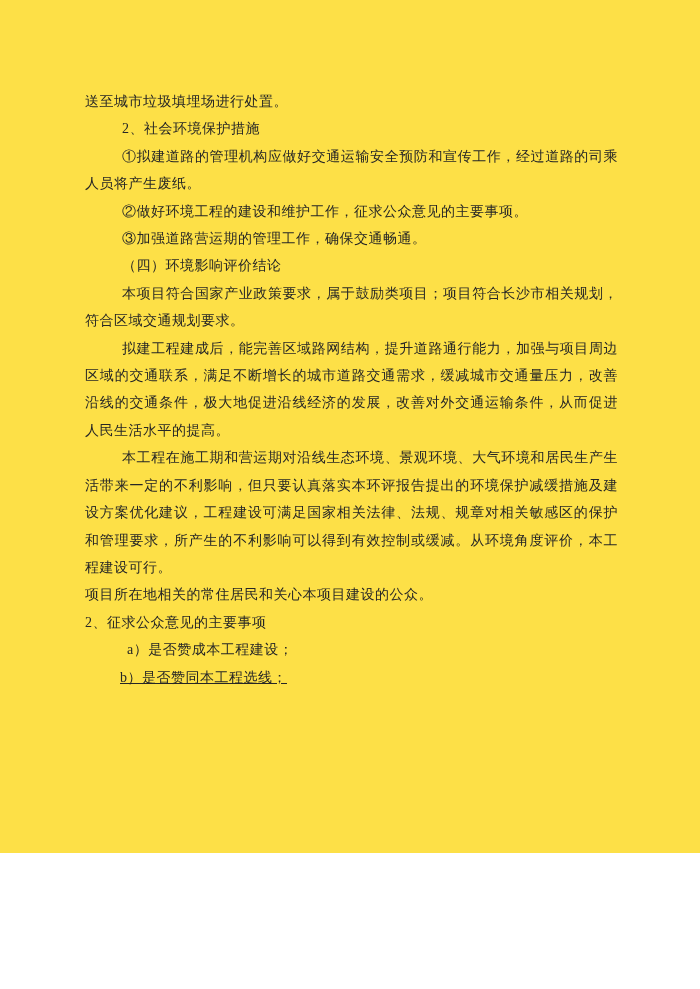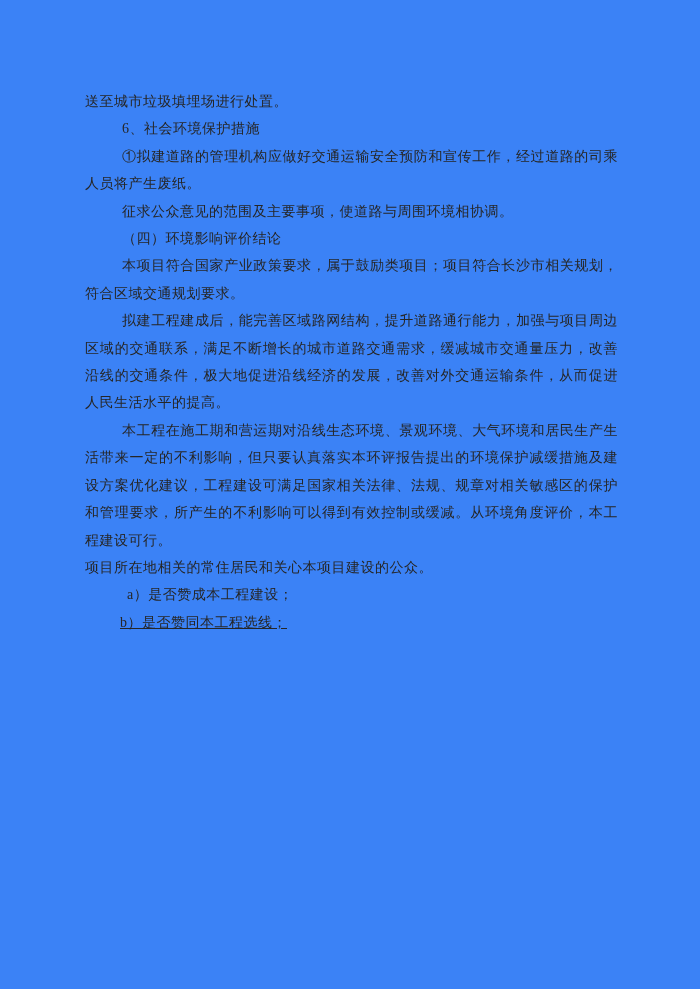--- a/index.html
+++ b/index.html
@@ -3,22 +3,22 @@
 <meta charset="utf-8">
 <style>
   html, body {
     margin: 0;
     padding: 0;
     background: #ffffff;
   }
   .page {
     position: relative;
     width: 700px;
-    height: 989px;
-    background: #3b82f6;
+    height: 853px;
+    background: #fde047;
     overflow: hidden;
     font-family: "Liberation Serif", "DejaVu Serif", serif;
   }
   .content {
     position: absolute;
     left: 85px;
     top: 88px;
     width: 533px;
     color: #262626;
   }
@@ -35,24 +35,26 @@
   .flush    { text-indent: 0; }
   .indent-a { text-indent: 42px; font-family: Liberation Serif, serif; }
   .indent-b { text-indent: 35px; text-decoration: underline; }
 </style>
 </head>
 <body>
 
 <div class="page">
   <div class="content">
     <p class="flush">送至城市垃圾填埋场进行处置。</p>
-    <p class="indent">6、社会环境保护措施</p>
+    <p class="indent">2、社会环境保护措施</p>
     <p class="indent">①拟建道路的管理机构应做好交通运输安全预防和宣传工作，经过道路的司乘人员将产生废纸。</p>
-    <p class="indent">征求公众意见的范围及主要事项，使道路与周围环境相协调。</p>
+    <p class="indent">②做好环境工程的建设和维护工作，征求公众意见的主要事项。</p>
+    <p class="indent">③加强道路营运期的管理工作，确保交通畅通。</p>
     <p class="indent">（四）环境影响评价结论</p>
     <p class="indent">本项目符合国家产业政策要求，属于鼓励类项目；项目符合长沙市相关规划，符合区域交通规划要求。</p>
     <p class="indent">拟建工程建成后，能完善区域路网结构，提升道路通行能力，加强与项目周边区域的交通联系，满足不断增长的城市道路交通需求，缓减城市交通量压力，改善沿线的交通条件，极大地促进沿线经济的发展，改善对外交通运输条件，从而促进人民生活水平的提高。</p>
     <p class="indent">本工程在施工期和营运期对沿线生态环境、景观环境、大气环境和居民生产生活带来一定的不利影响，但只要认真落实本环评报告提出的环境保护减缓措施及建设方案优化建议，工程建设可满足国家相关法律、法规、规章对相关敏感区的保护和管理要求，所产生的不利影响可以得到有效控制或缓减。从环境角度评价，本工程建设可行。</p>
     <p class="flush">项目所在地相关的常住居民和关心本项目建设的公众。</p>
+    <p class="flush">2、征求公众意见的主要事项</p>
     <p class="indent-a">a）是否赞成本工程建设；</p>
     <p class="indent-b">b）是否赞同本工程选线；</p>
   </div>
 </div>
 
 </body></html>

